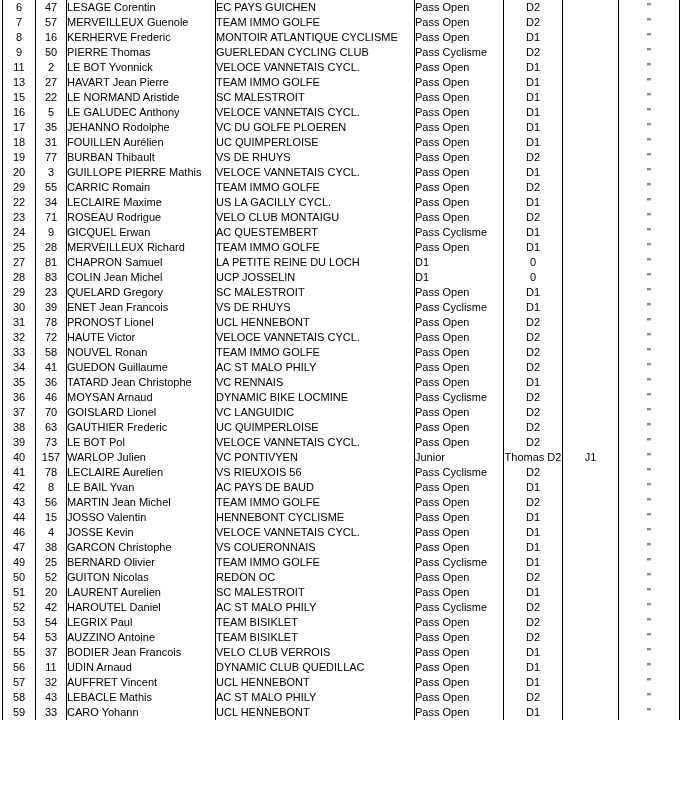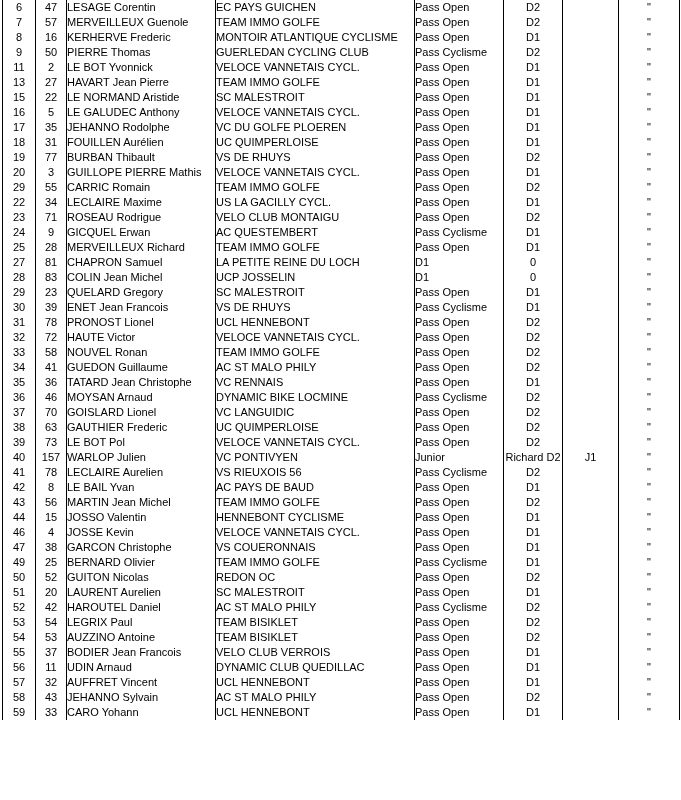--- a/index.html
+++ b/index.html
@@ -356,21 +356,21 @@
     <td class="c">D2</td>
     <td class="c"></td>
     <td class="c">"</td>
   </tr>
         <tr>
     <td class="c">40</td>
     <td class="c">157</td>
     <td class="l">WARLOP Julien</td>
     <td class="l">VC PONTIVYEN</td>
     <td class="l">Junior</td>
-    <td class="c">Richard D2</td>
+    <td class="c">Thomas D2</td>
     <td class="c">J1</td>
     <td class="c">"</td>
   </tr>
         <tr>
     <td class="c">41</td>
     <td class="c">78</td>
     <td class="l">LECLAIRE Aurelien</td>
     <td class="l">VS RIEUXOIS 56</td>
     <td class="l">Pass Cyclisme</td>
     <td class="c">D2</td>
@@ -513,21 +513,21 @@
     <td class="l">AUFFRET Vincent</td>
     <td class="l">UCL HENNEBONT</td>
     <td class="l">Pass Open</td>
     <td class="c">D1</td>
     <td class="c"></td>
     <td class="c">"</td>
   </tr>
         <tr>
     <td class="c">58</td>
     <td class="c">43</td>
-    <td class="l">JEHANNO Sylvain</td>
+    <td class="l">LEBACLE Mathis</td>
     <td class="l">AC ST MALO PHILY</td>
     <td class="l">Pass Open</td>
     <td class="c">D2</td>
     <td class="c"></td>
     <td class="c">"</td>
   </tr>
         <tr>
     <td class="c">59</td>
     <td class="c">33</td>
     <td class="l">CARO Yohann</td>

